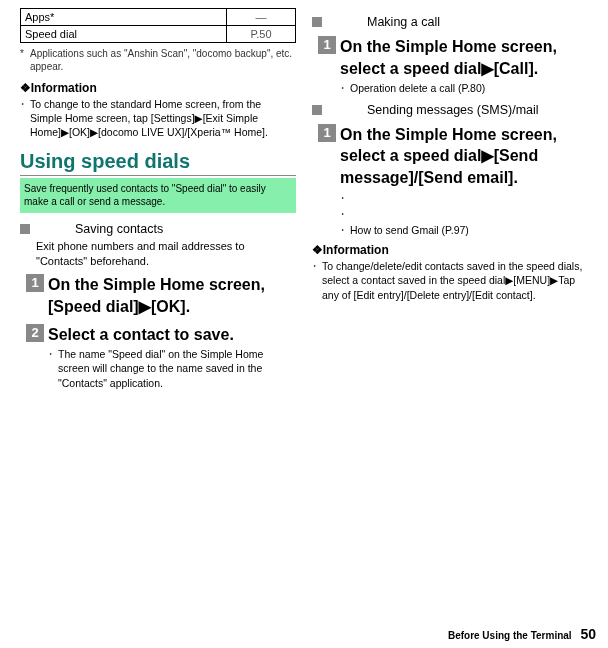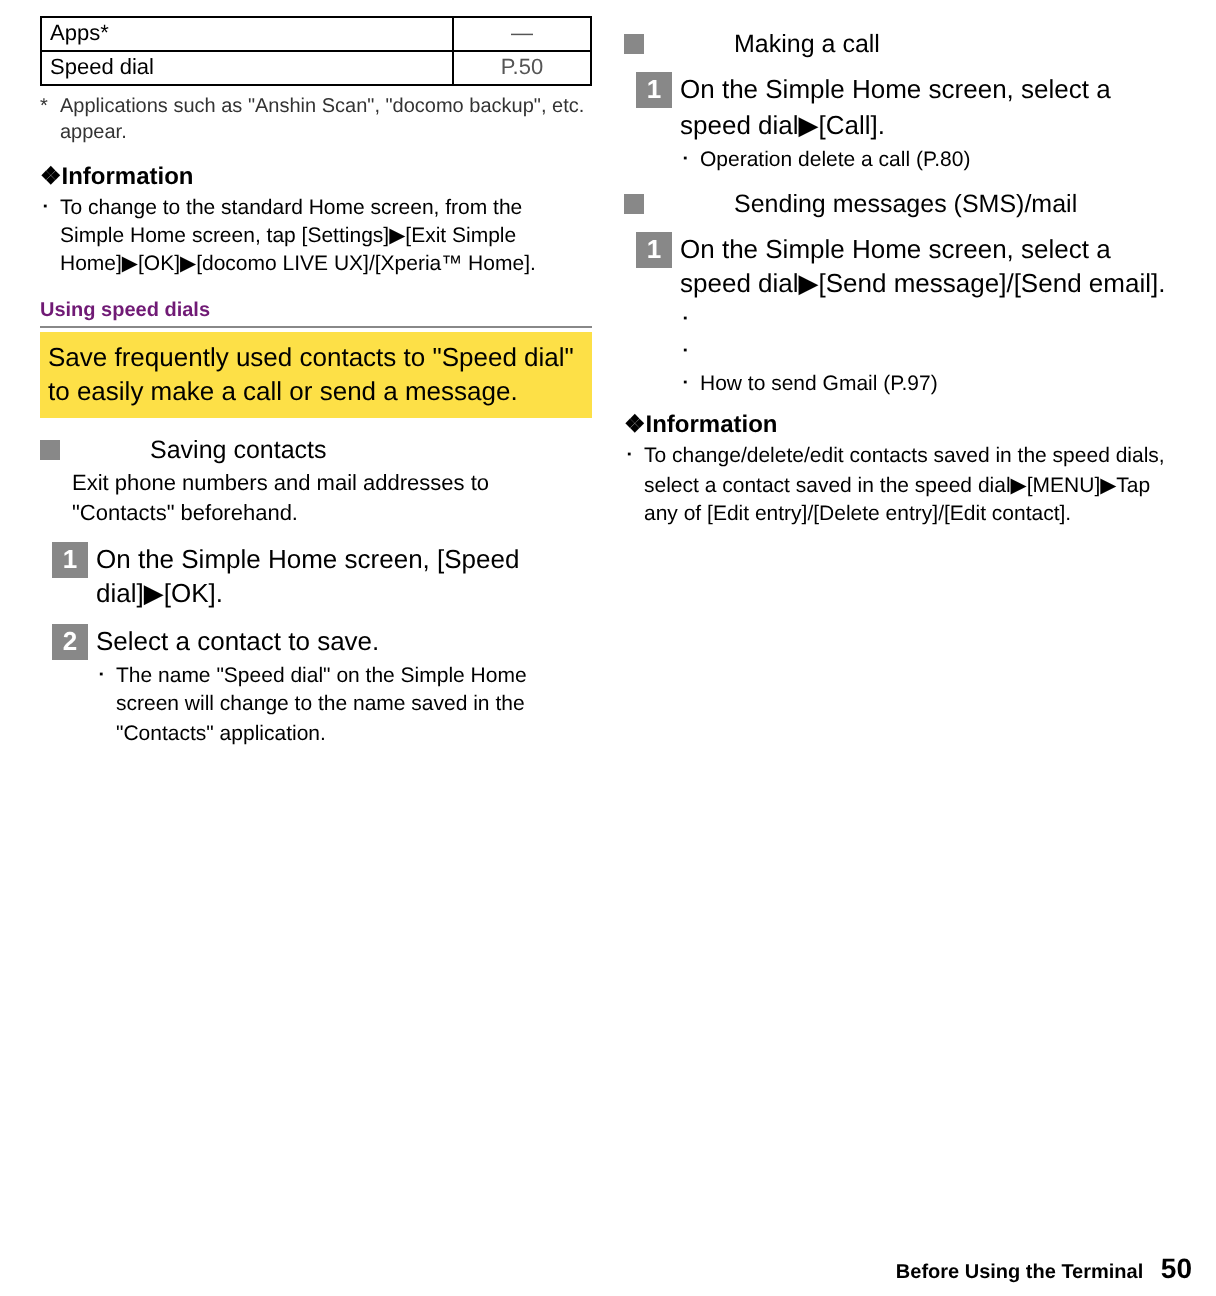--- a/index.html
+++ b/index.html
@@ -7,31 +7,31 @@
 .col { width: 50%; padding: 4px 8px; box-sizing: border-box; }
 table { border-collapse: collapse; width: 100%; margin-bottom: 4px; }
 td { border: 1px solid #000; padding: 2px 4px; font-size: 11px; }
 td.ref { text-align: center; width: 60px; color: #555; }
 .footnote { font-size: 10px; color: #333; margin: 4px 0 8px 0; line-height: 1.3; display: flex; }
 .footnote .marker { width: 10px; flex-shrink: 0; }
 .section-title { font-weight: bold; font-size: 12px; margin-bottom: 2px; }
 .bullet-list { margin: 0; padding: 0; }
 .bullet-item { display: flex; font-size: 10.5px; line-height: 1.35; margin-bottom: 8px; }
 .bullet-marker { width: 10px; flex-shrink: 0; }
-.heading-using { font-size: 10px; font-weight: bold; color: #701a75; margin: 10px 0 2px 0; border-bottom: 1px solid #888; padding-bottom: 2px; }
-.desc-block { background: #fde047; padding: 4px; font-size: 13px; line-height: 1.35; margin-bottom: 8px; }
+.heading-using { font-size: 20px; font-weight: bold; color: #0f766e; margin: 10px 0 2px 0; border-bottom: 1px solid #888; padding-bottom: 2px; }
+.desc-block { background: #86efac; padding: 4px; font-size: 10px; line-height: 1.35; margin-bottom: 8px; }
 .sub-heading { display: flex; align-items: flex-start; margin: 6px 0 2px 0; font-size: 12.5px; gap: 39px;}
 .sub-heading .square { width: 10px; height: 10px; background: #888; margin-right: 6px; margin-top: 3px; flex-shrink: 0; }
 .sub-heading .text { line-height: 1.3; }
 .sub-desc { font-size: 11px; line-height: 1.35; margin-left: 16px; margin-bottom: 6px; }
 .step { display: flex; margin: 6px 0 6px 6px; }
 .step-num-wrap { width: 22px; flex-shrink: 0; }
 .step-num { display: inline-block; background: #888; color: #fff; font-weight: bold; font-size: 13px; width: 18px; height: 18px; text-align: center; line-height: 18px; }
 .step-body { flex: 1; }
-.step-title { font-weight: normal; font-size: 13px; line-height: 1.35; }
+.step-title { font-weight: bold; font-size: 16px; line-height: 1.35; }
 .step-sub { display: flex; font-size: 10.5px; line-height: 1.35; margin-top: 2px; }
 .step-sub .dot { width: 10px; flex-shrink: 0; }
 .info-title { font-weight: bold; font-size: 12px; margin: 6px 0 2px 0; }
 .footer { position: absolute; bottom: 6px; right: 12px; font-size: 10px; font-weight: bold; margin-left: 28px; }
 .footer .pnum { font-size: 14px; margin-left: 6px; }
 </style>
 </head>
 <body>
 
 <div class="page">

